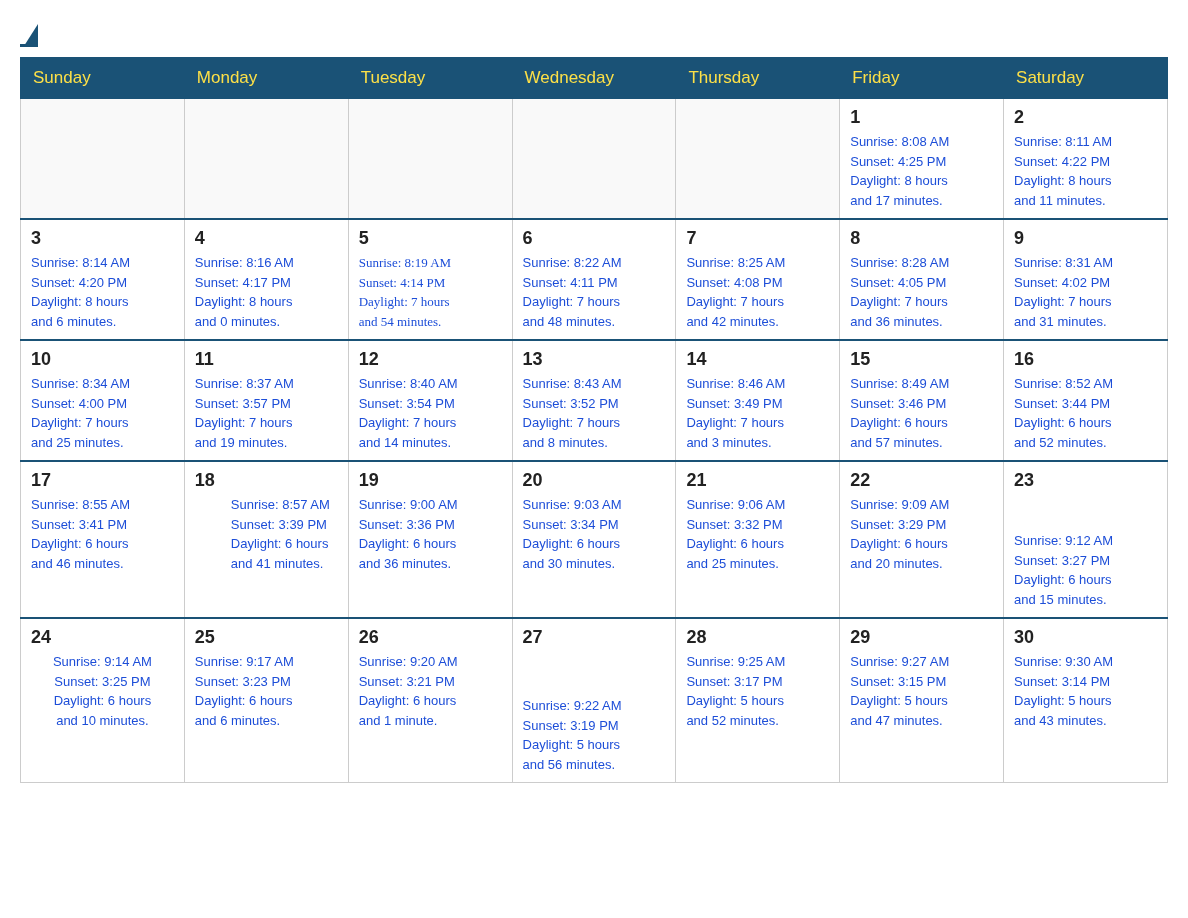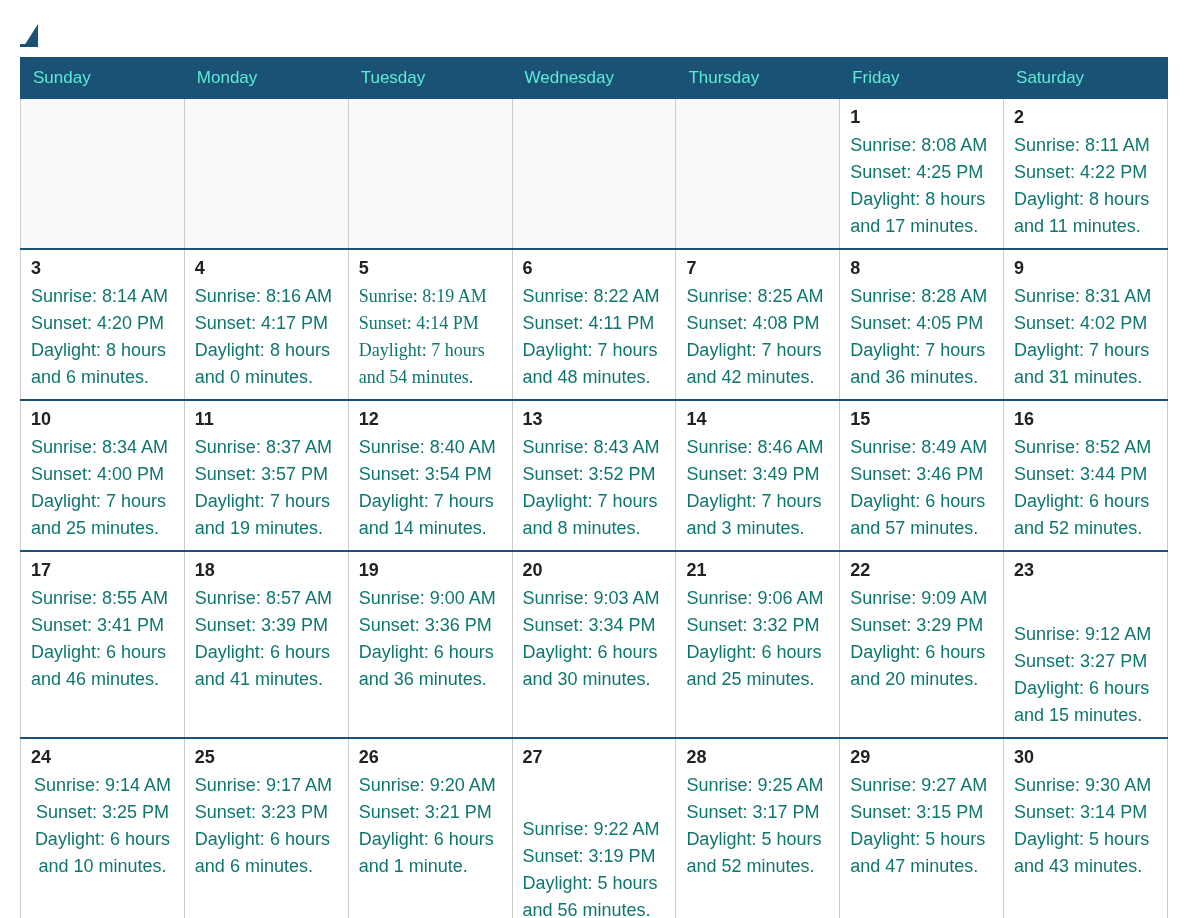--- a/index.html
+++ b/index.html
@@ -65,21 +65,21 @@
       color: #444;
       margin-top: 6px;
     }
     .calendar {
       width: 100%;
       border-collapse: collapse;
       margin-top: 10px;
     }
     .calendar thead tr th {
       background: #1a5276;
-      color: #5eead4;
+      color: #fde047;
       font-size: 17px;
       font-weight: normal;
       padding: 10px 12px;
       text-align: left;
       border: 1px solid #1a5276;
     }
     .calendar tbody tr td {
       border: 1px solid #ccc;
       vertical-align: top;
       padding: 8px 10px;
@@ -90,22 +90,22 @@
     .calendar tbody tr td.empty {
       background: #f9f9f9;
     }
     .day-number {
       font-size: 18px;
       font-weight: bold;
       color: #222;
       margin-bottom: 4px;
     }
     .day-info {
-      font-size: 18px;
-      color: #0f766e;
+      font-size: 13px;
+      color: #1d4ed8;
       line-height: 1.5;
     }
     .calendar tbody tr:not(:last-child) td {
       border-bottom: 2px solid #1a5276;
     }
   </style>
 </head>
 <body>
 
 <div class="header">
@@ -264,21 +264,21 @@
       <tr>
         <td>
           <div class="day-number">17</div>
           <div class="day-info" style="white-space: pre-line;">Sunrise: 8:55 AM
 Sunset: 3:41 PM
 Daylight: 6 hours
 and 46 minutes.</div>
         </td>
         <td>
           <div class="day-number">18</div>
-          <div class="day-info" style="white-space: pre-line;">Sunrise: 8:57 AM
+          <div class="day-info" style="white-space: pre-line; margin-left: 36px;">Sunrise: 8:57 AM
 Sunset: 3:39 PM
 Daylight: 6 hours
 and 41 minutes.</div>
         </td>
         <td>
           <div class="day-number">19</div>
           <div class="day-info" style="white-space: pre-line;">Sunrise: 9:00 AM
 Sunset: 3:36 PM
 Daylight: 6 hours
 and 36 minutes.</div>

